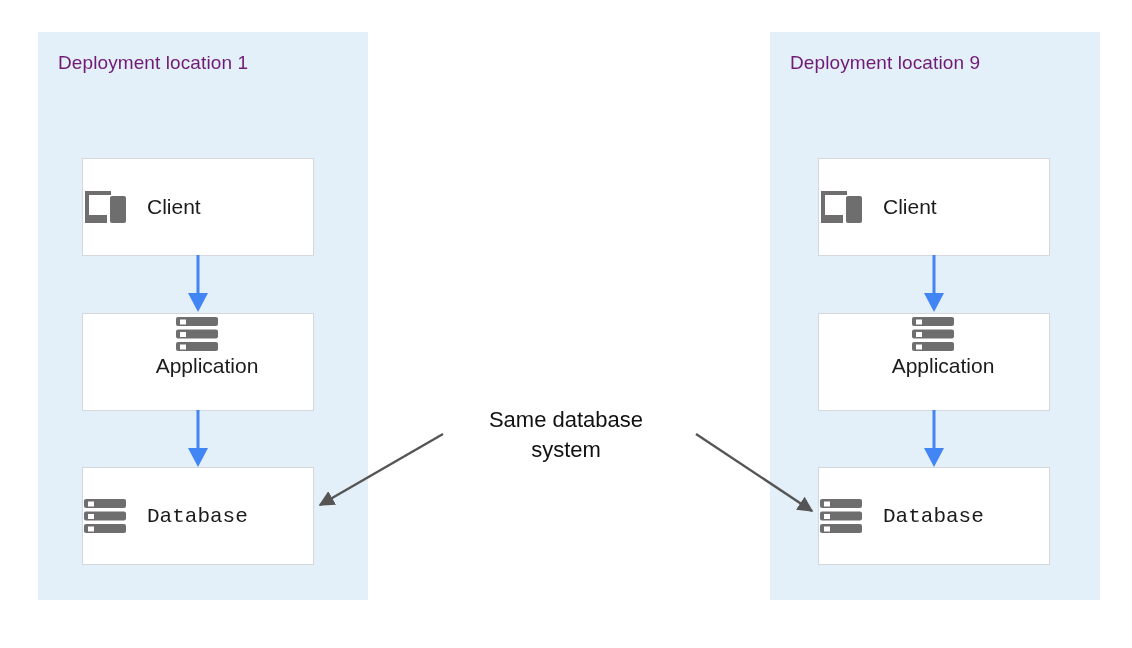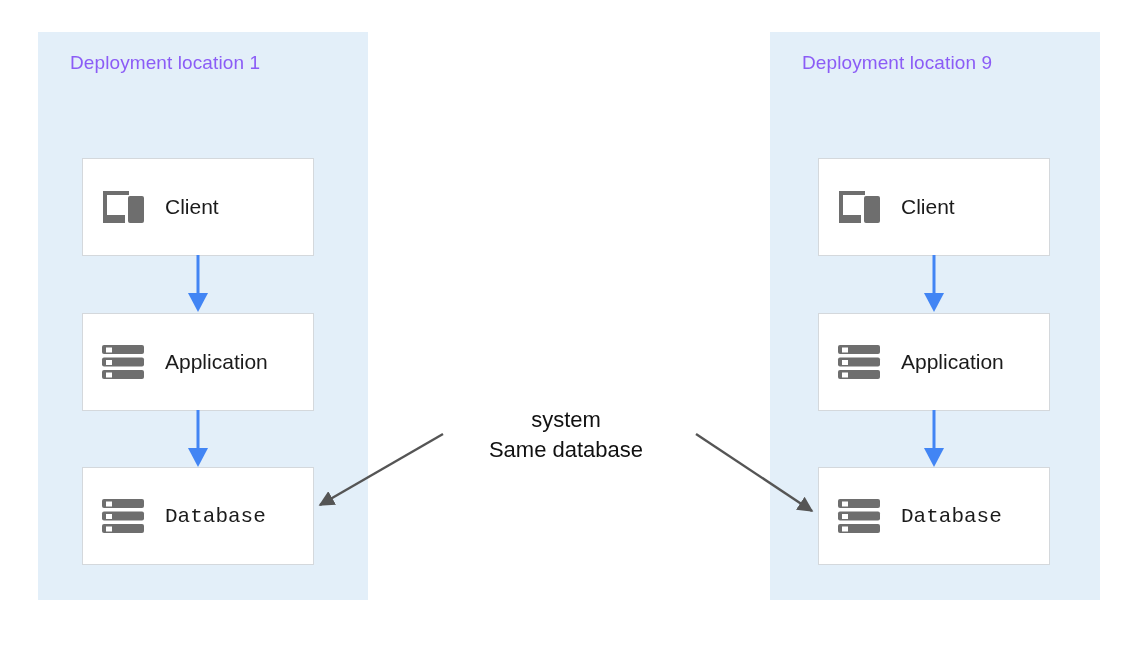--- a/index.html
+++ b/index.html
@@ -23,52 +23,51 @@
   .panel {
     position: absolute;
     background: #E3EFF9;
     box-sizing: border-box;
   }
   #panel-left  { left: 38px;  top: 32px; width: 330px; height: 568px; }
   #panel-right { left: 770px; top: 32px; width: 330px; height: 568px; }
 
   .panel-title {
     position: absolute;
-    left: 32px;
+    left: 20px;
     top: 20px;
     font-size: 19px;
-    color: #8b5cf6;
+    color: #701a75;
     letter-spacing: 0.1px;
     white-space: nowrap;
     text-align: center;
   }
 
   
   .node {
     position: absolute;
     width: 232px;
     height: 98px;
     background: #ffffff;
     border: 1px solid #D4D8DC;
     box-sizing: border-box;
     display: flex;
     flex-direction: row;
     align-items: center;
-    padding-left: 18px;
   }
   .node-label {
     font-size: 21px;
     color: #1b1b1b;
     margin-left: 18px;
     white-space: nowrap;
   }
 
   
   .row-client { top: 158px; }
-  .row-app    { top: 313px; }
+  .row-app    { top: 313px; flex-direction: column; }
   .row-db     { top: 467px; font-family: Liberation Mono, monospace; }
 
   .col-left  { left: 82px;  }
   .col-right { left: 818px; }
 
   
   .icon {
     flex: 0 0 auto;
     width: 46px;
     height: 40px;
@@ -212,17 +211,17 @@
     <defs>
       <marker id="arrowGray" viewBox="0 0 10 10" refX="9" refY="5" markerWidth="6.5" markerHeight="6.5" orient="auto-start-reverse">
         <path d="M 0 0 L 10 5 L 0 10 z" fill="#555555"></path>
       </marker>
     </defs>
     <line x1="443" y1="434" x2="320" y2="505" stroke="#555555" stroke-width="2.4" marker-end="url(#arrowGray)"></line>
     <line x1="696" y1="434" x2="812" y2="511" stroke="#555555" stroke-width="2.4" marker-end="url(#arrowGray)"></line>
   </svg>
 
   <div id="annotation-label">
+    <span class="line">Same database</span>
     <span class="line">system</span>
-    <span class="line">Same database</span>
   </div>
 
 </div>
 
 </body></html>

